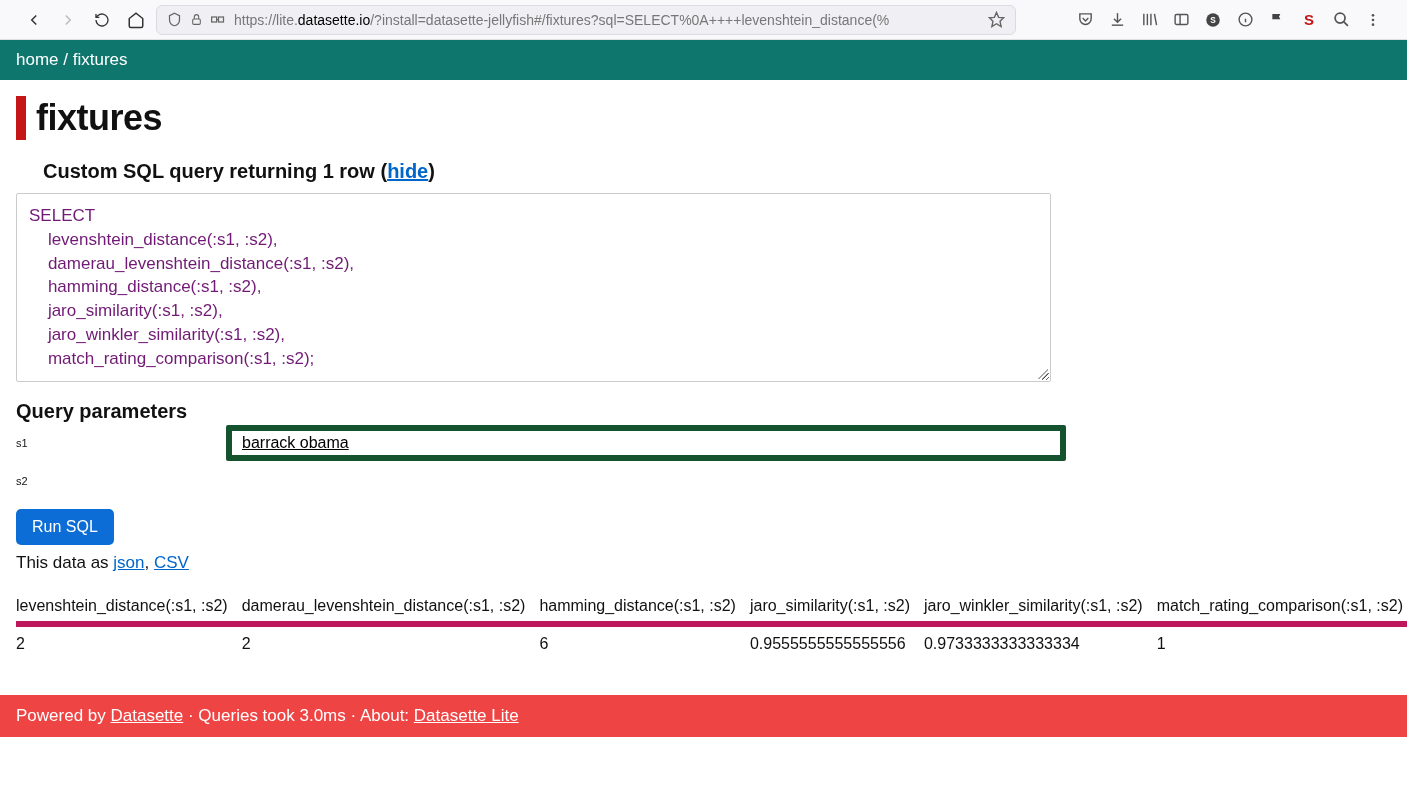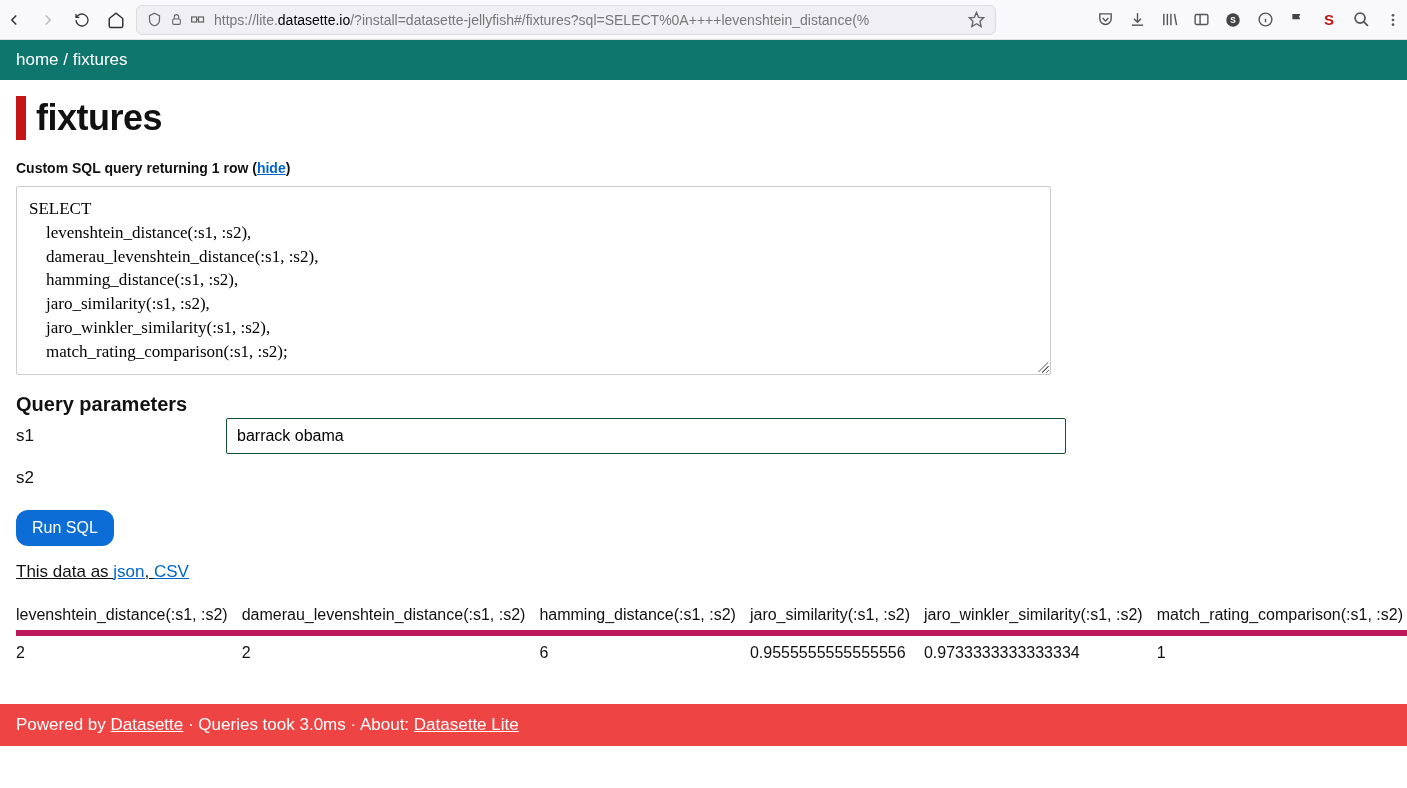--- a/index.html
+++ b/index.html
@@ -13,21 +13,21 @@
       color: #111;
       background: #fff;
     }
     
     .browser-toolbar {
       height: 40px;
       background: #f9f9fb;
       border-bottom: 1px solid #e0e0e0;
       display: flex;
       align-items: center;
-      padding: 0 0;
+      padding: 0 20px;
       gap: 6px;
     }
     .toolbar-icon {
       width: 28px;
       height: 28px;
       display: flex;
       align-items: center;
       justify-content: center;
       color: #5a5a5a;
       cursor: pointer;
@@ -87,40 +87,41 @@
       height: 44px;
       background: #c41616;
       margin-right: 10px;
     }
     .page-title h1 {
       font-size: 36px;
       font-weight: 700;
       letter-spacing: -0.5px;
     }
     .section-heading {
-      font-size: 14px;
+      font-size: 20px;
       font-weight: 700;
       margin-bottom: 10px;
+      margin-left: 27px;
     }
     .section-heading a {
       color: #0066cc;
       text-decoration: underline;
     }
     .sql-box {
       width: 1035px;
       max-width: 100%;
       min-height: 175px;
       border: 1px solid #ccc;
       border-radius: 2px;
       padding: 10px 12px;
-      font-family: Liberation Serif, serif;
+      font-family: Liberation Sans, sans-serif;
       font-size: 17px;
       line-height: 1.4;
       white-space: pre;
-      color: #000000;
+      color: #701a75;
       resize: both;
       overflow: auto;
       margin-bottom: 18px;
       position: relative;
     }
     .sql-box::after {
       content: "";
       position: absolute;
       right: 2px;
       bottom: 2px;
@@ -134,46 +135,46 @@
       font-weight: 700;
       margin-bottom: 2px;
     }
     .param-row {
       display: flex;
       align-items: center;
       margin-bottom: 14px;
     }
     .param-label {
       width: 210px;
-      font-size: 17px;
+      font-size: 11px;
     }
     .param-input {
       width: 840px;
       max-width: calc(100% - 210px);
       height: 36px;
-      border: 1px solid #14532d;
+      border: 6px solid #14532d;
       border-radius: 2px;
       padding: 0 10px;
       font-size: 16px;
+      text-decoration: underline;
     }
     .run-btn {
       background: #0b6dd5;
       color: #fff;
       border: none;
-      border-radius: 12px;
+      border-radius: 5px;
       padding: 9px 16px;
       font-size: 16px;
       cursor: pointer;
       margin-top: 8px;
-      margin-bottom: 16px;
+      margin-bottom: 8px;
     }
     .data-as {
       font-size: 17px;
       margin-bottom: 18px;
-      text-decoration: underline;
     }
     .data-as a {
       color: #0066cc;
       text-decoration: underline;
     }
     
     table.results {
       border-collapse: collapse;
       font-size: 16px;
       margin-bottom: 18px;

